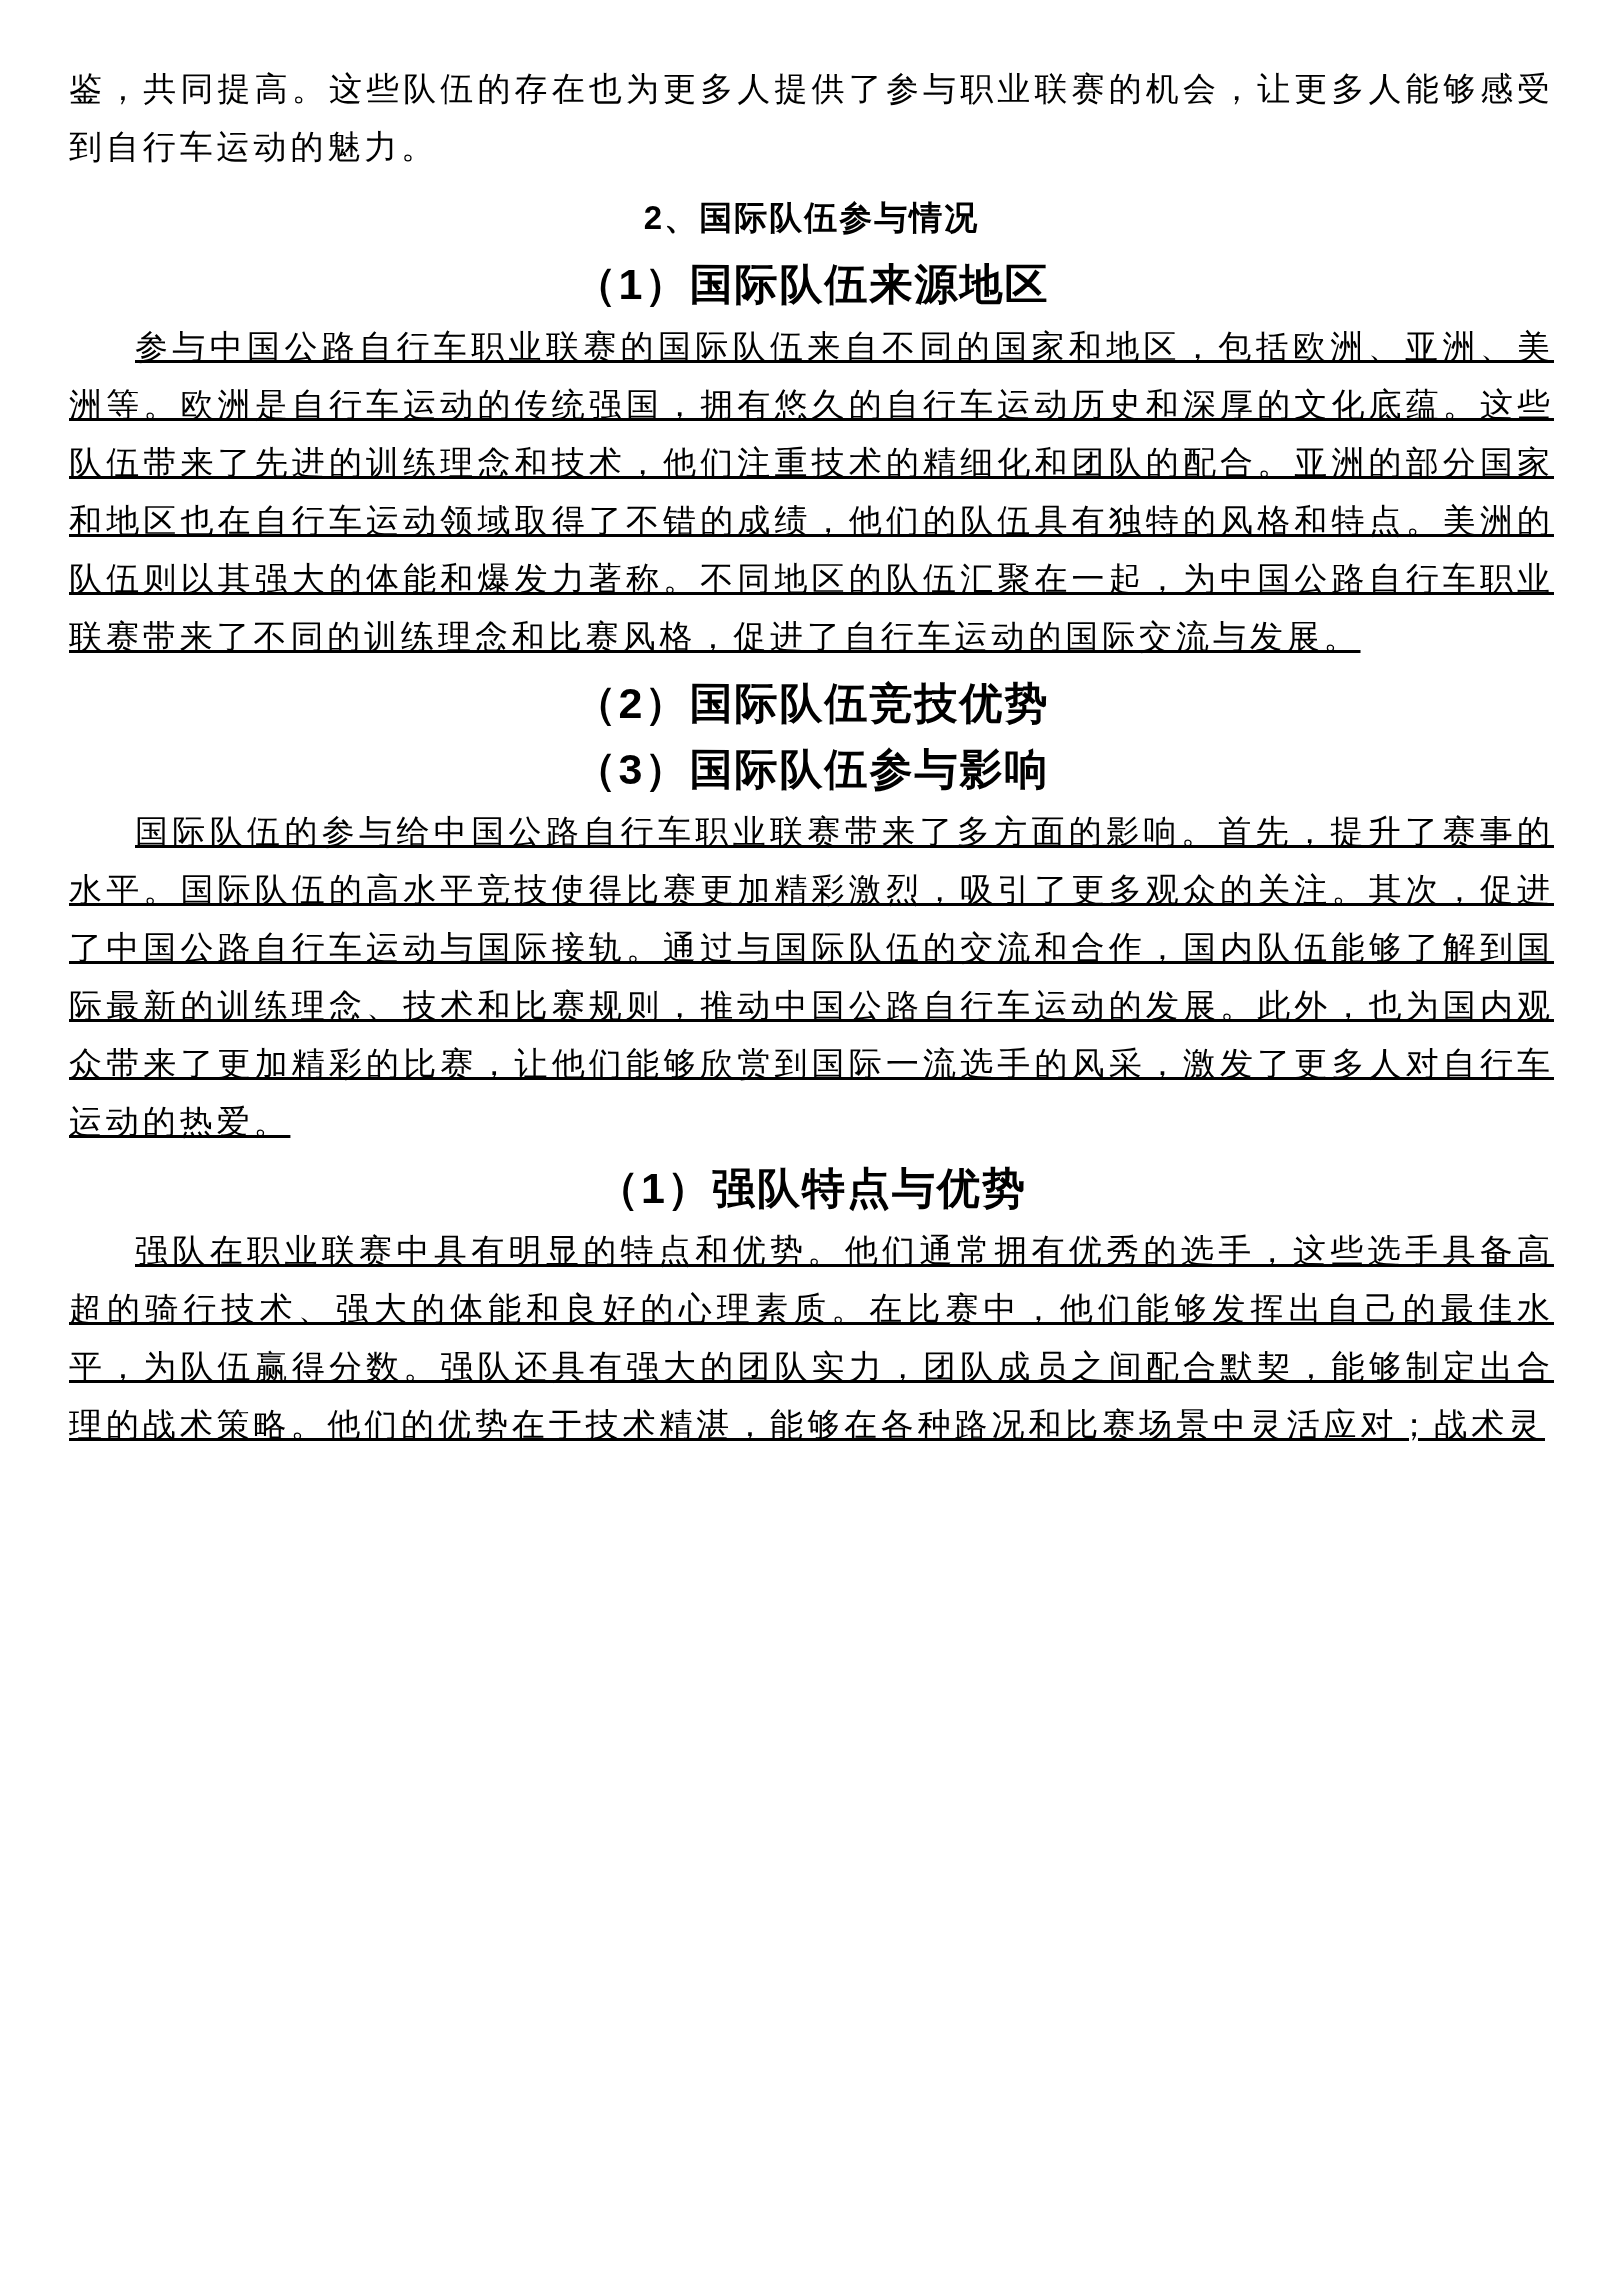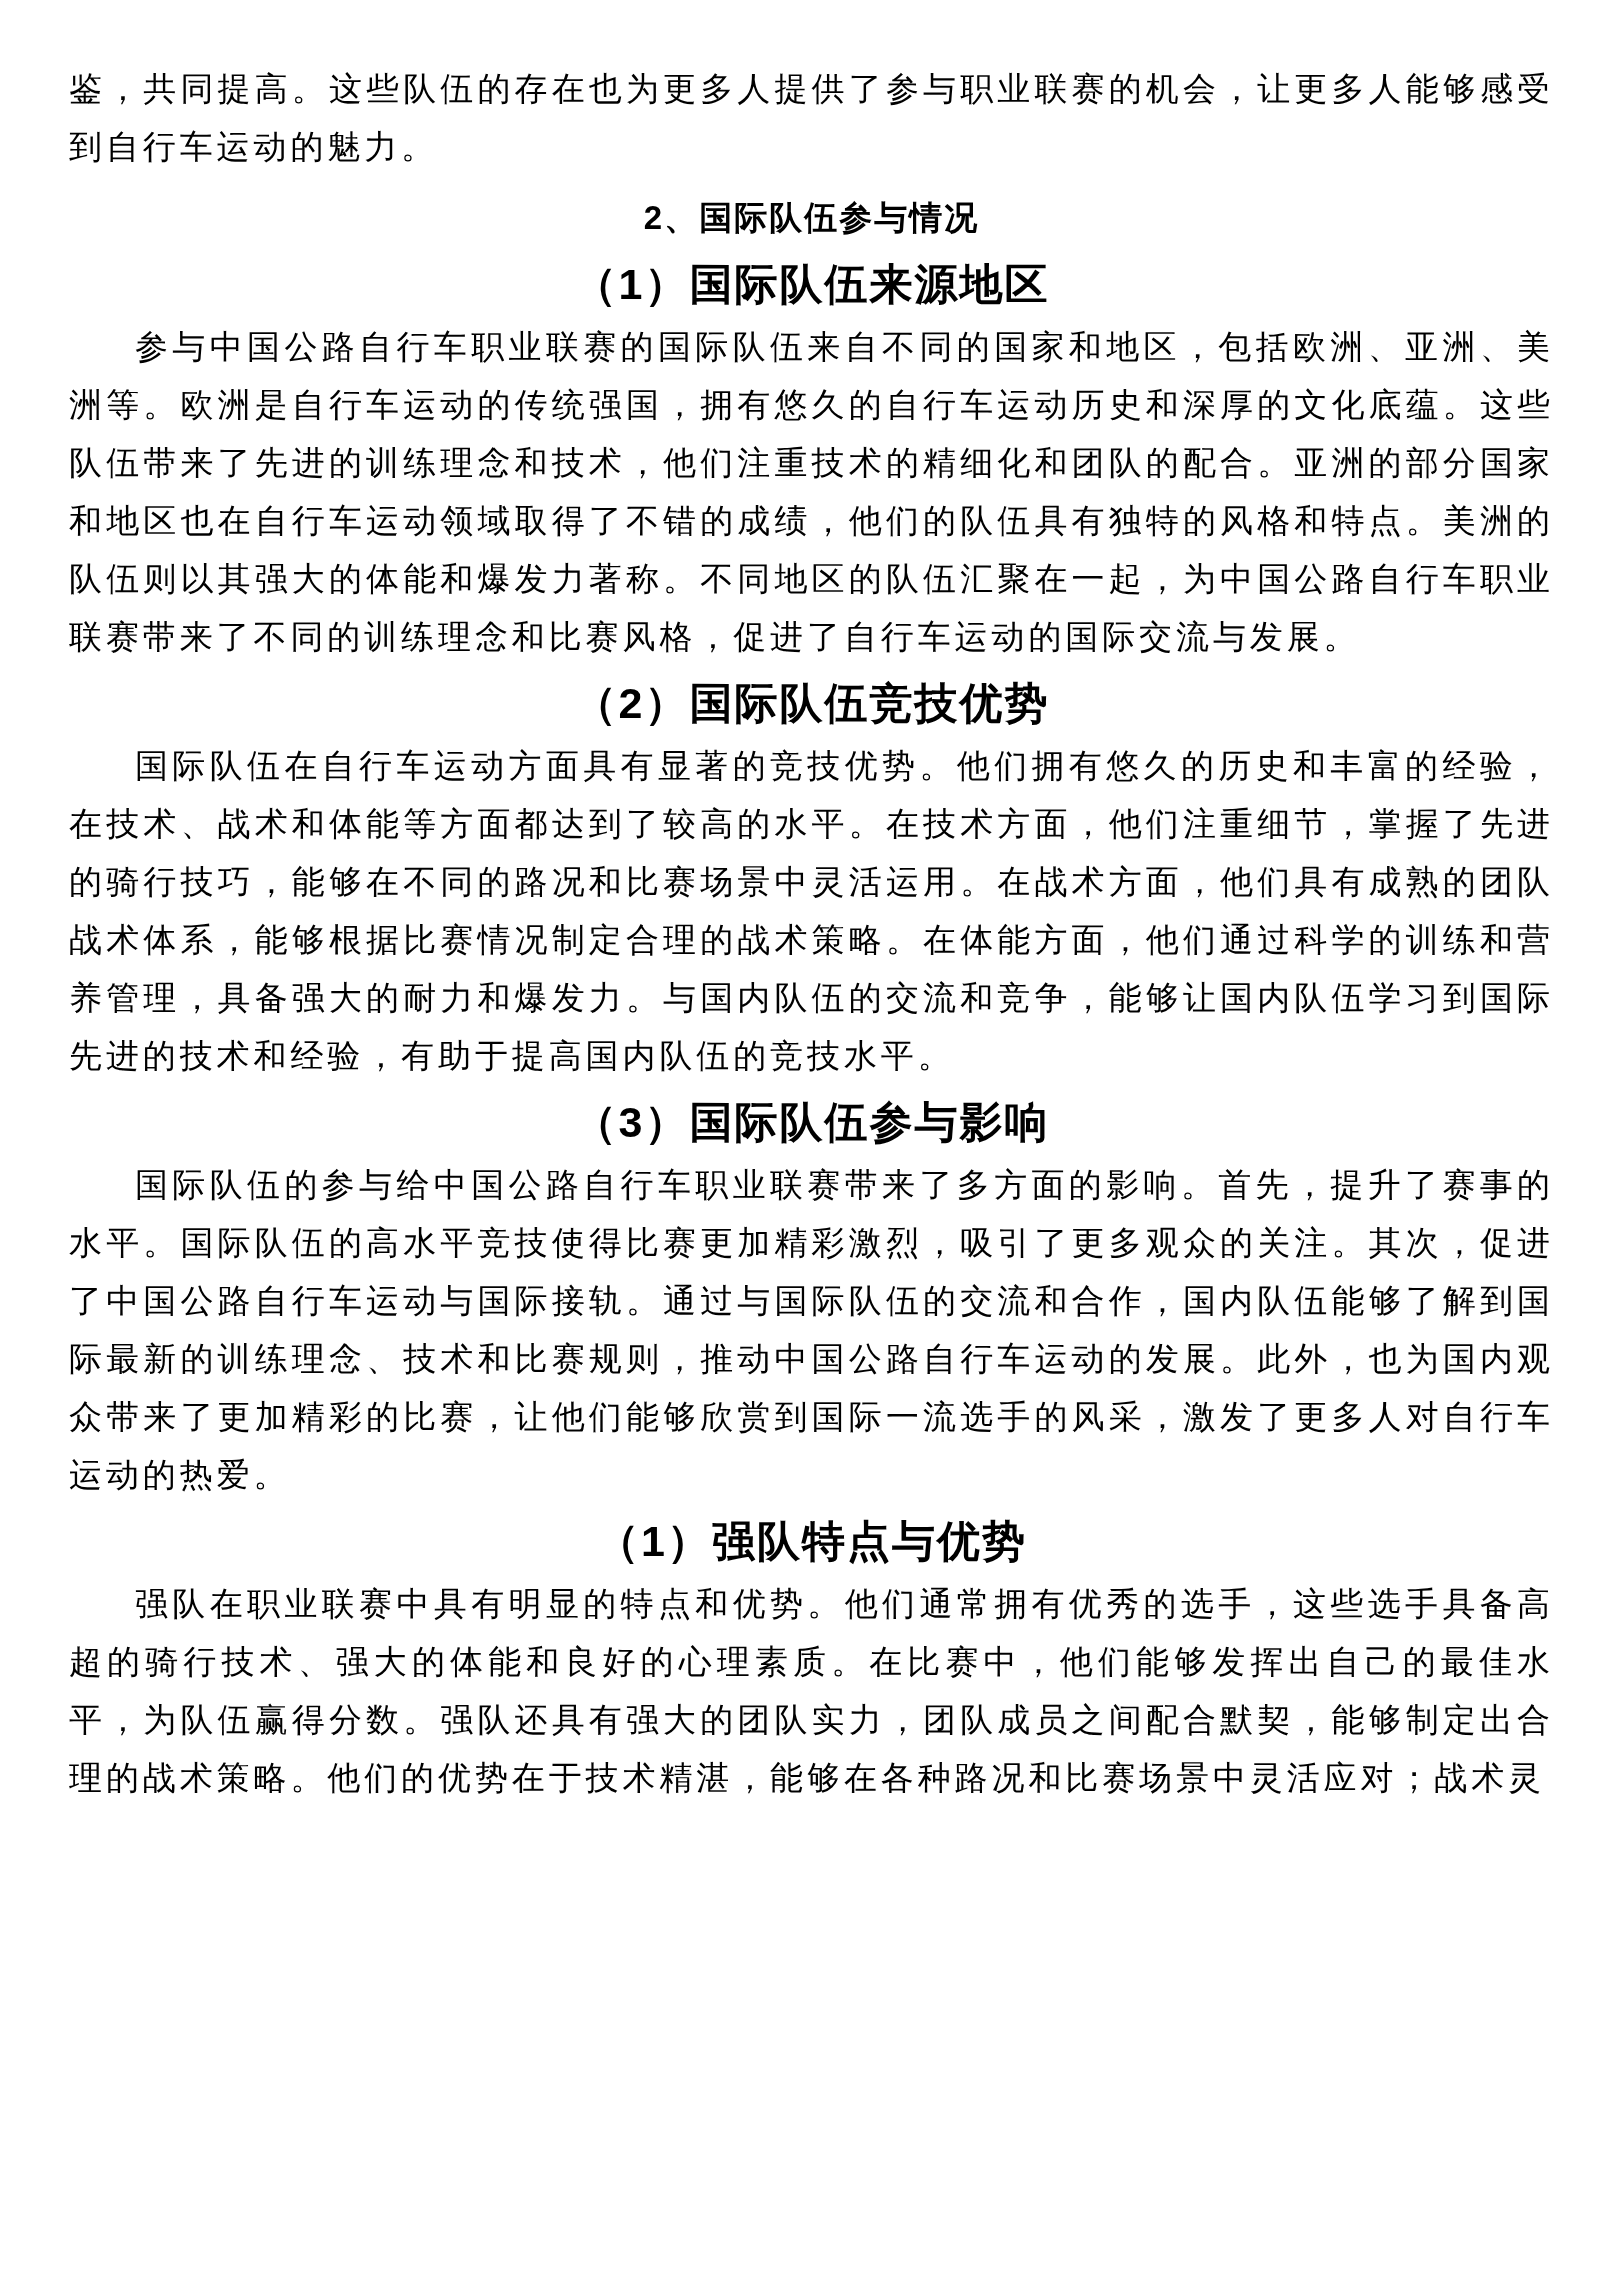--- a/index.html
+++ b/index.html
@@ -31,20 +31,21 @@
   }
   p.paragraph, p.paragraph-tail {
     text-align: justify;
     text-justify: inter-character;
     letter-spacing: 3.9px;
     font-weight: normal;
     word-break: normal;
   }
   p.paragraph {
     text-indent: 2em;
+    text-decoration: underline;
   }
   p.paragraph-tail {
     text-indent: 0;
   }
   h2.heading {
     font-family: "Liberation Sans", "DejaVu Sans", sans-serif;
     font-weight: bold;
     letter-spacing: 2px;
     margin: 13px 0 5.2px 0;
     font-size: 33px;
@@ -60,20 +61,19 @@
 </head>
 <body>
 
 <div class="page">
   <main>
       <p class="doc-block paragraph-tail">鉴，共同提高。这些队伍的存在也为更多人提供了参与职业联赛的机会，让更多人能够感受到自行车运动的魅力。</p>
       <h2 class="doc-block heading">2、国际队伍参与情况</h2>
       <h3 class="doc-block subheading">（1）国际队伍来源地区</h3>
       <p class="doc-block paragraph">参与中国公路自行车职业联赛的国际队伍来自不同的国家和地区，包括欧洲、亚洲、美洲等。欧洲是自行车运动的传统强国，拥有悠久的自行车运动历史和深厚的文化底蕴。这些队伍带来了先进的训练理念和技术，他们注重技术的精细化和团队的配合。亚洲的部分国家和地区也在自行车运动领域取得了不错的成绩，他们的队伍具有独特的风格和特点。美洲的队伍则以其强大的体能和爆发力著称。不同地区的队伍汇聚在一起，为中国公路自行车职业联赛带来了不同的训练理念和比赛风格，促进了自行车运动的国际交流与发展。</p>
       <h3 class="doc-block subheading">（2）国际队伍竞技优势</h3>
-      <p class="doc-block paragraph">国际队伍在自行车运动方面具有显著的竞技优势。他们拥有悠久的历史和丰富的经验，在技术、战术和体能等方面都达到了较高的水平。在技术方面，他们注重细节，掌握了先进的骑行技巧，能够在不同的路况和比赛场景中灵活运用。在战术方面，他们具有成熟的团队战术体系，能够根据比赛情况制定合理的战术策略。在体能方面，他们通过科学的训练和营养管理，具备强大的耐力和爆发力。与国内队伍的交流和竞争，能够让国内队伍学习到国际先进的技术和经验，有助于提高国内队伍的竞技水平。</p>
       <h3 class="doc-block subheading">（3）国际队伍参与影响</h3>
       <p class="doc-block paragraph">国际队伍的参与给中国公路自行车职业联赛带来了多方面的影响。首先，提升了赛事的水平。国际队伍的高水平竞技使得比赛更加精彩激烈，吸引了更多观众的关注。其次，促进了中国公路自行车运动与国际接轨。通过与国际队伍的交流和合作，国内队伍能够了解到国际最新的训练理念、技术和比赛规则，推动中国公路自行车运动的发展。此外，也为国内观众带来了更加精彩的比赛，让他们能够欣赏到国际一流选手的风采，激发了更多人对自行车运动的热爱。</p>
       <h3 class="doc-block subheading">（1）强队特点与优势</h3>
       <p class="doc-block paragraph">强队在职业联赛中具有明显的特点和优势。他们通常拥有优秀的选手，这些选手具备高超的骑行技术、强大的体能和良好的心理素质。在比赛中，他们能够发挥出自己的最佳水平，为队伍赢得分数。强队还具有强大的团队实力，团队成员之间配合默契，能够制定出合理的战术策略。他们的优势在于技术精湛，能够在各种路况和比赛场景中灵活应对；战术灵</p>
     </main>
 </div>
 
 
 </body></html>

